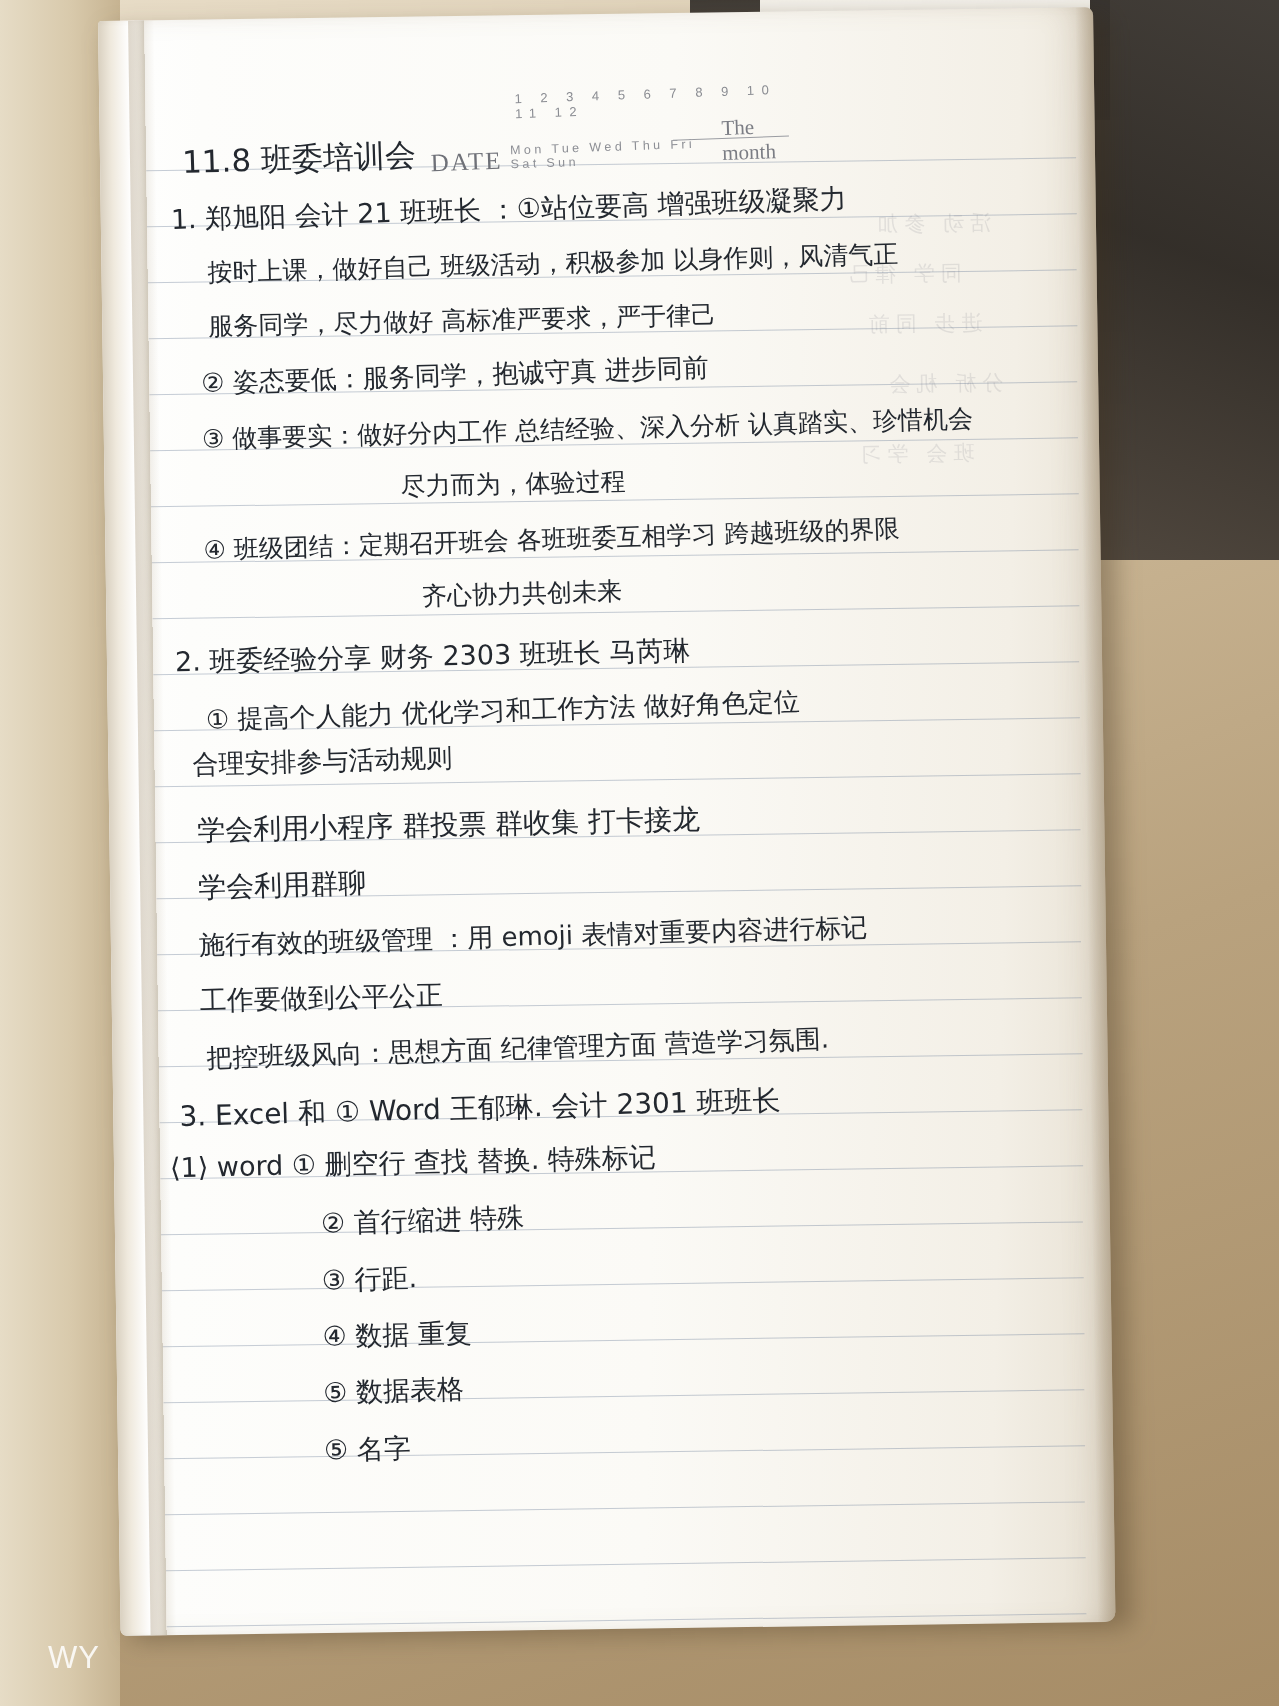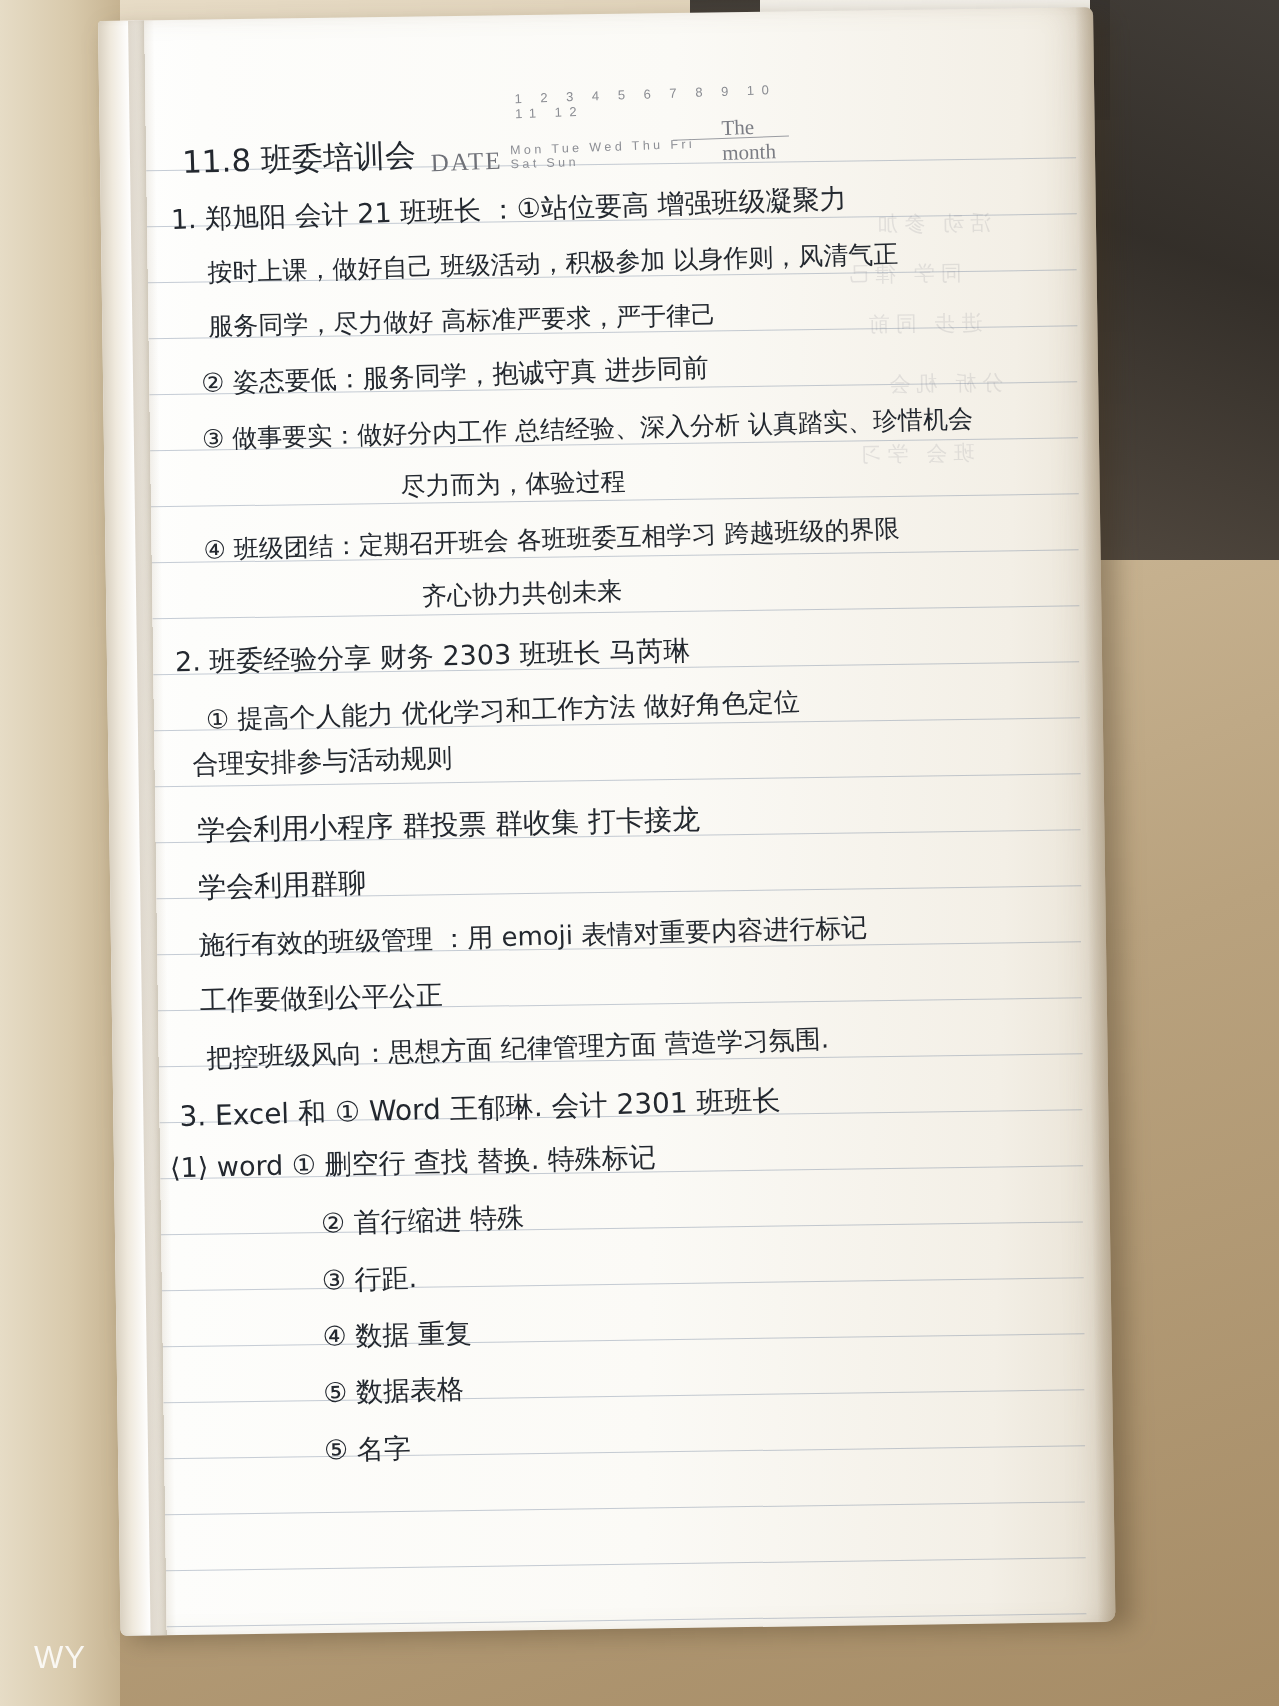--- a/index.html
+++ b/index.html
@@ -179,21 +179,21 @@
     color: rgba(120,120,130,.16);
     font-size: 21px;
     letter-spacing: 6px;
     white-space: nowrap;
     transform: scaleX(-1);
     pointer-events: none;
   }
 
   .watermark {
     position: absolute;
-    left: 34px;
+    left: 48px;
     bottom: 30px;
     font-family: "Liberation Sans", sans-serif;
     font-size: 31px;
     color: rgba(255,255,255,.85);
     letter-spacing: 1px;
   }
   .page-edge {
     position: absolute;
     right: -8px; top: 0;
     width: 26px; height: 1615px;

